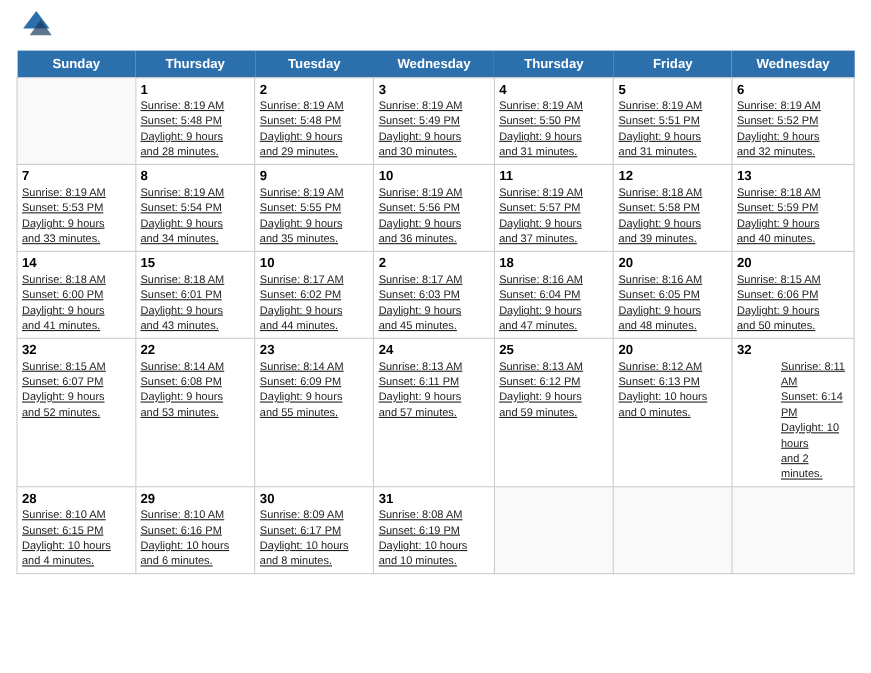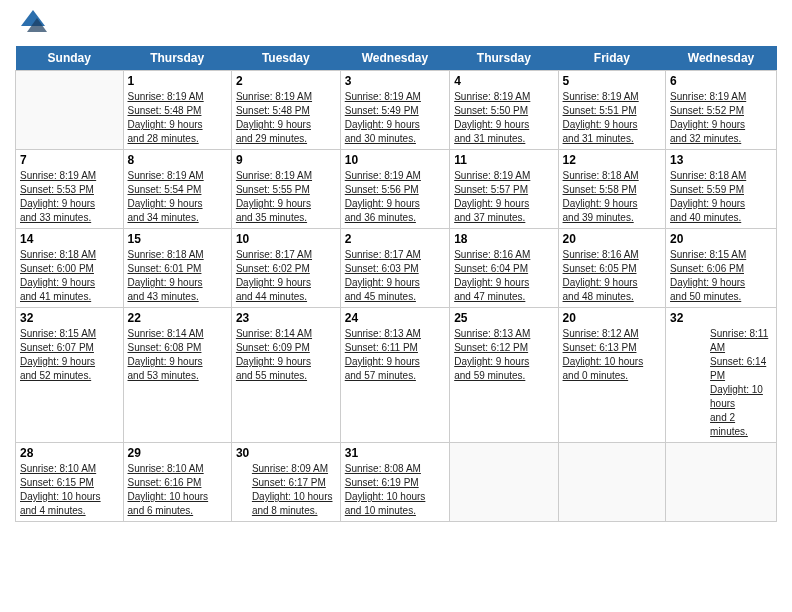--- a/index.html
+++ b/index.html
@@ -322,21 +322,21 @@
           </td>
           <td>
             <span class="day-num">29</span>
             <div class="day-info" style="white-space: pre-line;">Sunrise: 8:10 AM
 Sunset: 6:16 PM
 Daylight: 10 hours
 and 6 minutes.</div>
           </td>
           <td>
             <span class="day-num">30</span>
-            <div class="day-info" style="white-space: pre-line; margin-left: 16px;">Sunrise: 8:09 AM
+            <div class="day-info" style="white-space: pre-line;">Sunrise: 8:09 AM
 Sunset: 6:17 PM
 Daylight: 10 hours
 and 8 minutes.</div>
           </td>
           <td>
             <span class="day-num">31</span>
             <div class="day-info" style="white-space: pre-line;">Sunrise: 8:08 AM
 Sunset: 6:19 PM
 Daylight: 10 hours
 and 10 minutes.</div>

